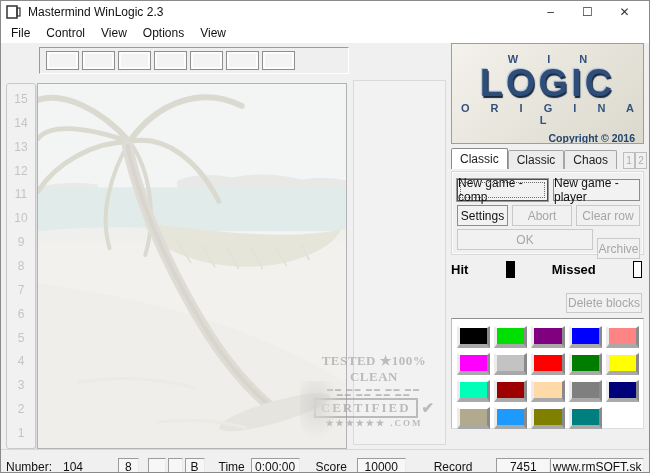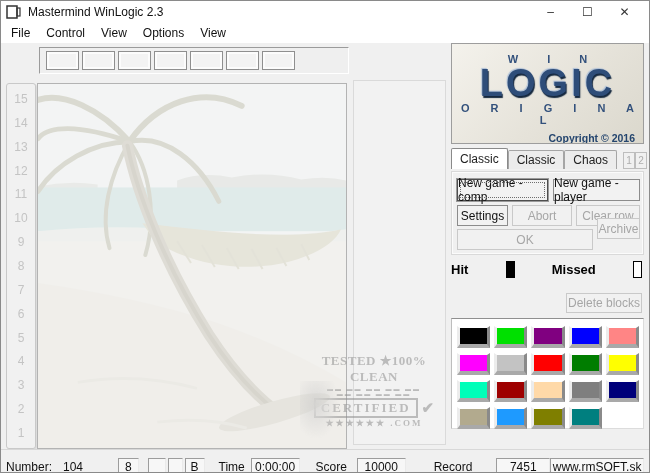--- a/index.html
+++ b/index.html
@@ -72,21 +72,21 @@
     font-family:"Liberation Sans", sans-serif; }
   .btn.disabled { border-color:#c9c9c9; color:#a6a6a6; background:#f1f1f1; }
   .btn.focused { border:1px solid #4e4e4e; outline:1px dotted #6e6e6e; outline-offset:-4px;
     box-shadow:0 0 0 1px #9a9a9a; }
   #btn-new-comp   { left:5px;  top:7px;  width:91px; height:22px; }
   #btn-new-player { left:101px;top:7px;  width:87px; height:22px; }
   #btn-settings   { left:5px;  top:33px; width:51px; height:21px; }
   #btn-abort      { left:60px; top:33px; width:60px; height:21px; }
   #btn-clear-row  { left:124px;top:33px; width:64px; height:21px; }
   #btn-ok         { left:5px;  top:57px; width:136px;height:21px; }
-  #btn-archive    { left:145px;top:46px; width:43px; height:21px; }
+  #btn-archive    { left:145px;top:66px; width:43px; height:21px; }
   
   .hitmiss { position:absolute; left:450px; top:258px; width:193px; height:20px;
     display:flex; align-items:center; justify-content:space-between; gap:6px; padding-right:2px; }
   .hm-label { font-size:13px; font-weight:bold; color:#000; }
   .hm-block { width:9px; height:17px; border:1px solid #000; }
   
   #btn-delete-blocks { left:565px; top:292px; width:76px; height:20px; }
   
   .palette-box { position:absolute; left:450px; top:317px; width:193px; height:111px;
     background:#ffffff; border:1px solid; border-color:#8f8f8f #dcdcdc #dcdcdc #bdbdbd;

